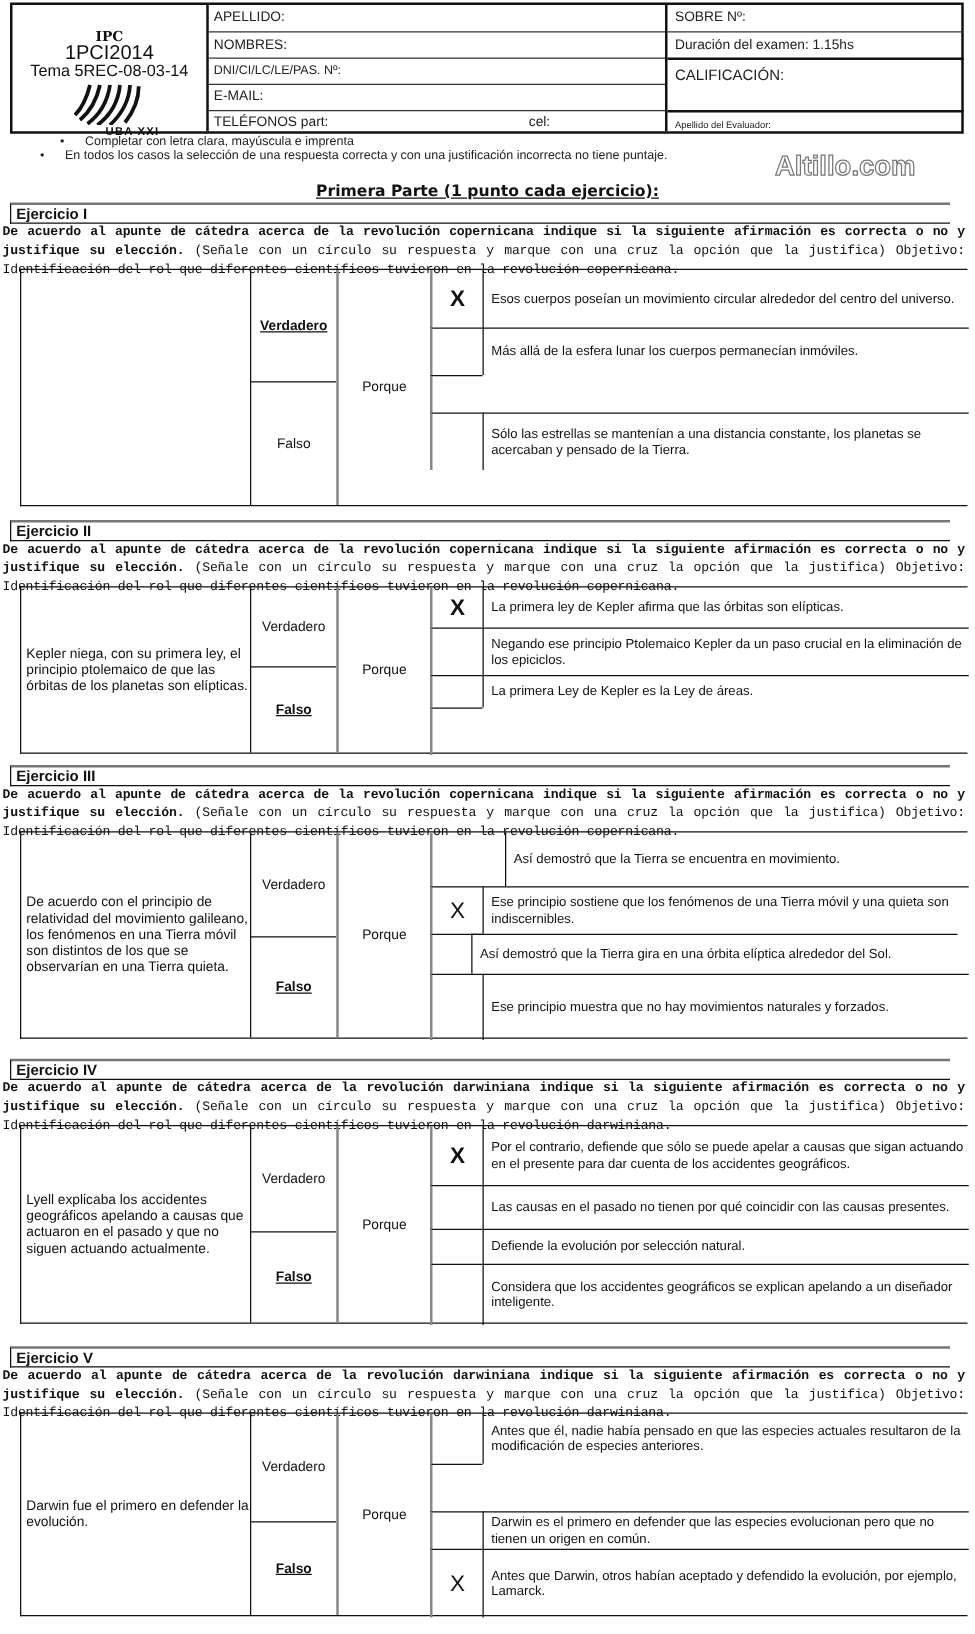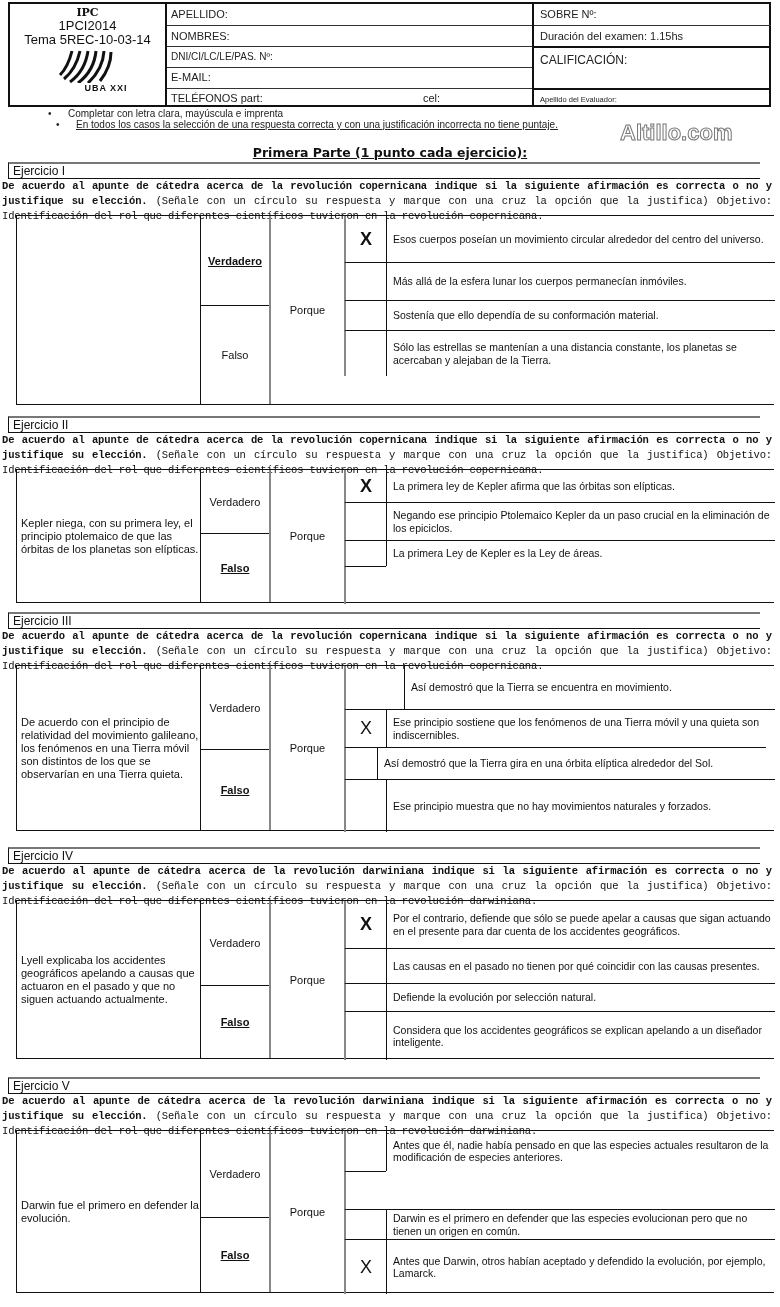--- a/index.html
+++ b/index.html
@@ -4,32 +4,32 @@
 <style>
   html, body { margin:0; padding:0; background:#fff; }
   body { width:780px; height:1307px; position:relative; overflow:hidden; font-family:"Liberation Sans", sans-serif; color:#111; }
 
   
   .hdr { position:absolute; left:8px; top:2px; width:763px; height:105px; border:2px solid #111; box-sizing:border-box; }
   .hdr .vline { position:absolute; top:0; bottom:0; border-left:2px solid #111; }
   .hdr .hline { position:absolute; border-top:1px solid #333; }
   .hdr .lbl { position:absolute; font-size:11px; color:#222; white-space:nowrap;text-align:center; }
   .logo-box { position:absolute; left:0; top:0; width:155px; height:101px; text-align:center; }
-  .logo-box .l1 { font-family:"DejaVu Serif", serif; font-size:11px; font-weight:bold; margin-top:2px; }
-  .logo-box .l2 { font-size:13px; line-height:14px; }
+  .logo-box .l1 { font-family:"DejaVu Serif", serif; font-size:11px; font-weight:bold; margin-top:19px; }
+  .logo-box .l2 { font-size:16px; line-height:14px; }
   .logo-box .l3 { font-size:13px; line-height:14px; }
   .logo-box .uba { font-size:9px; font-weight:bold; letter-spacing:1px; margin-top:0px;padding-left:37px; }
 
   .bul { position:absolute; font-size:10px; color:#222; white-space:nowrap; }
   .bul .dot { display:inline-block; width:20px; }
   .altillo { position:absolute; left:620px; top:120px; font-size:22px; font-weight:bold; color:#fff; -webkit-text-stroke:1px #777; letter-spacing:0px; }
   .part-title { position:absolute; left:0; width:780px; top:145px; text-align:center; font-family:"DejaVu Sans", sans-serif; font-size:12.5px; font-weight:bold; text-decoration:underline; }
 
   
-  .ex-title { position:absolute; left:8px; width:752px; height:17px; border:1px solid #111; border-top:2px solid #777; border-right:none; box-sizing:border-box; font-weight:normal; font-size:12px; padding-left:4px; line-height:15px; }
+  .ex-title { position:absolute; left:8px; width:752px; height:17px; border:1px solid #111; border-top:2px solid #777; border-right:none; box-sizing:border-box; font-weight:bold; font-size:12px; padding-left:4px; line-height:15px; }
   .ex-desc { position:absolute; left:2px; width:770px; font-size:10.5px; line-height:15px; text-align:justify; font-family:Liberation Mono, monospace; letter-spacing:-0.15px; }
   .ex-desc b { font-weight:bold; }
   .ex-table { position:absolute; left:16px; width:758px; border:1px solid #111; border-right:none; box-sizing:border-box; }
   .ex-table .c { position:absolute; box-sizing:border-box; }
   .stmt { font-size:11px; line-height:13px; padding-left:4px; display:flex; align-items:center; }
   .vf { font-size:11px; display:flex; align-items:center; justify-content:center; text-align:center; }
   .vf.ul { text-decoration:underline; font-weight:bold; }
   .porque { font-size:11px; display:flex; align-items:center; justify-content:center; }
   .mark { font-size:18px; display:flex; align-items:center; justify-content:center; }
   .mark.b { font-weight:bold; }
@@ -38,21 +38,21 @@
   .blg { border-left:2px solid #888; }
   .bt { border-top:1px solid #111; }
 </style>
 </head>
 <body>
 
 <div class="hdr">
   <div class="logo-box">
     <div class="l1">IPC</div>
     <div class="l2">1PCI2014</div>
-    <div class="l3">Tema 5REC-10-03-14</div>
+    <div class="l3">Tema 5REC-08-03-14</div>
     <svg width="60" height="34" viewBox="0 0 60 34" style="display:block;margin:2px auto 0;">
       <g fill="none" stroke="#111" stroke-width="3">
         <path d="M14 2 Q10 18 2 26"></path>
         <path d="M22 2 Q18 20 6 30"></path>
         <path d="M30 2 Q27 22 12 33"></path>
         <path d="M38 2 Q36 22 20 34"></path>
         <path d="M46 2 Q45 20 30 34"></path>
         <path d="M53 3 Q53 18 42 32"></path>
       </g>
     </svg>
@@ -75,40 +75,39 @@
   <div class="lbl" style="left:161px;top:67px;">E-MAIL:</div>
   <div class="lbl" style="left:161px;top:88px;">TELÉFONOS part:</div>
   <div class="lbl" style="left:413px;top:88px;">cel:</div>
   <div class="lbl" style="left:530px;top:4px;">SOBRE Nº:</div>
   <div class="lbl" style="left:530px;top:26px;">Duración del examen: 1.15hs</div>
   <div class="lbl" style="left:530px;top:49px;font-size:12px;">CALIFICACIÓN:</div>
   <div class="lbl" style="left:530px;top:91px;font-size:7.5px;">Apellido del Evaluador:</div>
 </div>
 
 <div class="bul" style="left:48px;top:108px;"><span class="dot">•</span><span>Completar  con  letra  clara,  mayúscula  e  imprenta</span></div>
-<div class="bul" style="left:56px;top:119px;text-decoration:underline;"><span class="dot">•</span><span>En todos los casos la selección de una respuesta correcta y con una justificación incorrecta no tiene puntaje.</span></div>
+<div class="bul" style="left:32px;top:119px;"><span class="dot">•</span><span>En todos los casos la selección de una respuesta correcta y con una justificación incorrecta no tiene puntaje.</span></div>
 <div class="altillo">Altillo.com</div>
 <div class="part-title">Primera Parte (1 punto cada ejercicio):</div>
 
 <div id="exercises">
     <div>
       <div class="ex-title" style="top:162px">Ejercicio I</div>
       <div class="ex-desc" style="top:179px"><b>De acuerdo al apunte de cátedra acerca de la revolución copernicana indique si la siguiente afirmación es correcta o no y justifique su elección.</b><span> (Señale con un círculo su respuesta y marque con una cruz la opción que la justifica) Objetivo: Identificación del rol que diferentes científicos tuvieron en la revolución copernicana.</span></div>
       <div class="ex-table" style="top:215px;height:190px">
         <div class="c vf ul bl" style="left:183px;top:0;width:69px;height:89px">Verdadero</div>
         <div class="c vf  bl bt" style="left:183px;top:89px;width:69px;height:99px">Falso</div>
         <div class="c porque blg" style="left:252px;top:0;width:75px;height:188px">Porque</div>
         <div class="c mark b blg" style="left:327px;top:0px;width:42px;height:46px">X</div>
         <div class="c opt bl" style="left:369px;top:0px;width:389px;height:46px">Esos cuerpos poseían un movimiento circular alrededor del centro del universo.</div>
         <div class="c mark b blg bt" style="left:327px;top:46px;width:42px;height:38px"></div>
         <div class="c opt bl bt" style="left:369px;top:46px;width:389px;height:38px">Más allá de la esfera lunar los cuerpos permanecían inmóviles.</div>
         <div class="c mark b blg bt" style="left:327px;top:84px;width:42px;height:30px"></div>
-        <div class="c opt bl bt" style="left:369px;top:84px;width:389px;height:30px">Sostenía que ello dependía de su conformación material.</div>
         <div class="c mark b blg bt" style="left:327px;top:114px;width:42px;height:46px"></div>
-        <div class="c opt bl bt" style="left:369px;top:114px;width:389px;height:46px">Sólo las estrellas se mantenían a una distancia constante, los planetas se acercaban y alejaban de la Tierra.</div>
+        <div class="c opt bl bt" style="left:369px;top:114px;width:389px;height:46px">Sólo las estrellas se mantenían a una distancia constante, los planetas se acercaban y pensado de la Tierra.</div>
       </div>
     </div>
     <div>
       <div class="ex-title" style="top:416px">Ejercicio II</div>
       <div class="ex-desc" style="top:433px"><b>De acuerdo al apunte de cátedra acerca de la revolución copernicana indique si la siguiente afirmación es correcta o no y justifique su elección.</b><span> (Señale con un círculo su respuesta y marque con una cruz la opción que la justifica) Objetivo: Identificación del rol que diferentes científicos tuvieron en la revolución copernicana.</span></div>
       <div class="ex-table" style="top:469px;height:134px">
         <div class="c stmt" style="left:0;top:0;width:183px;height:132px">Kepler niega, con su primera ley, el principio ptolemaico de que las órbitas de los planetas son elípticas.</div>
         <div class="c vf  bl" style="left:183px;top:0;width:69px;height:63px">Verdadero</div>
         <div class="c vf ul bl bt" style="left:183px;top:63px;width:69px;height:69px">Falso</div>
         <div class="c porque blg" style="left:252px;top:0;width:75px;height:132px">Porque</div>

